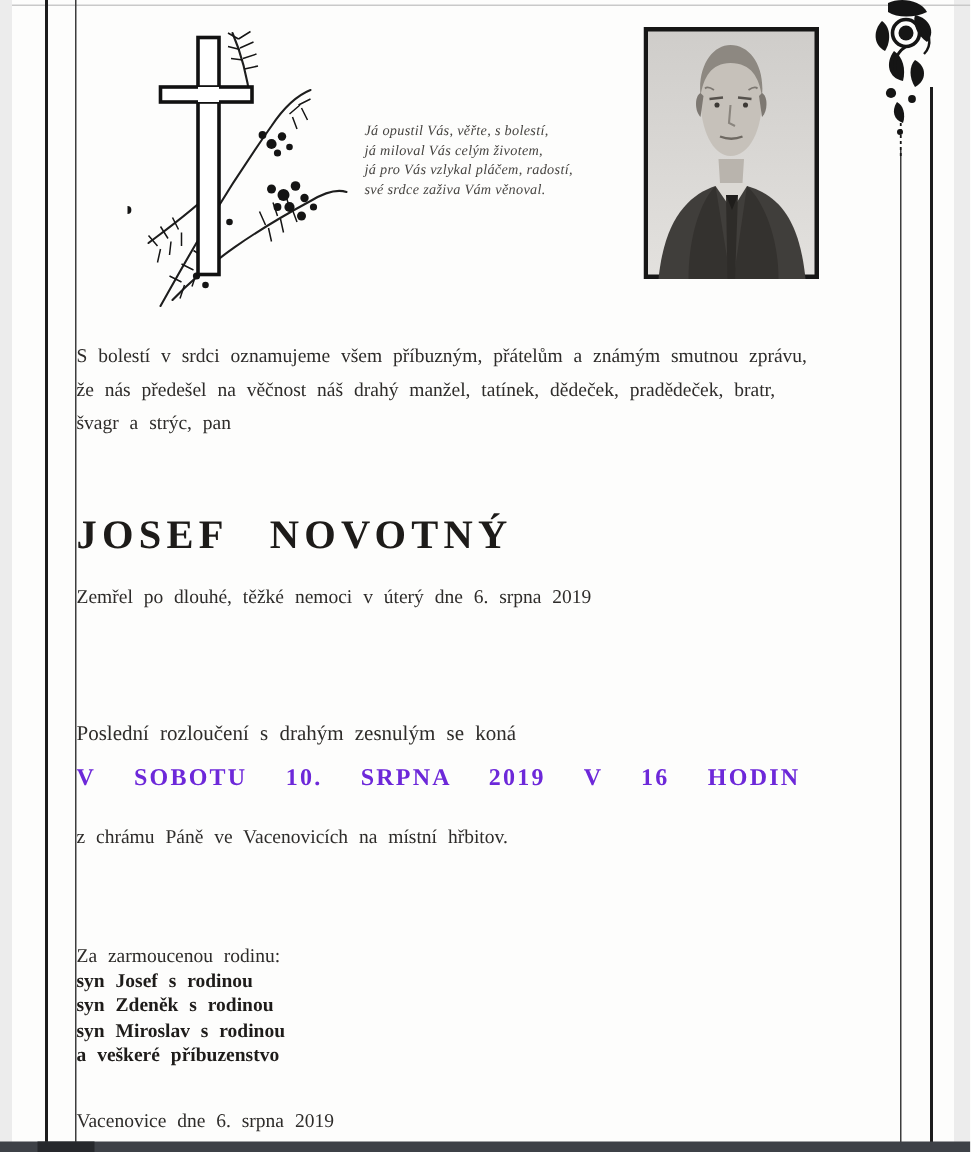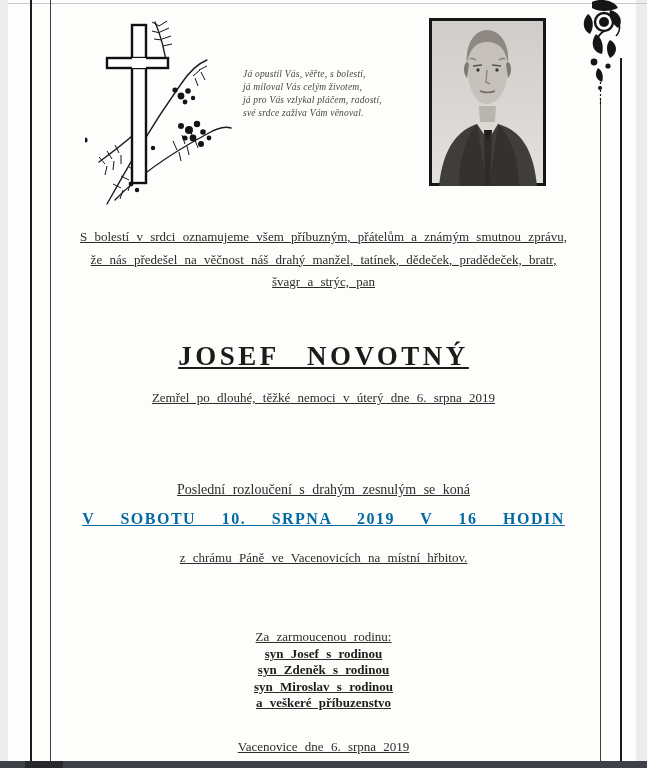--- a/index.html
+++ b/index.html
@@ -4,30 +4,30 @@
 <style>
   html,body{margin:0;padding:0;background:#ffffff;}
   .viewport{position:relative;width:647px;height:768px;overflow:hidden;
     font-family:"Liberation Serif","DejaVu Serif",serif;background:#fdfdfc;}
   .edge-strip{position:absolute;top:0;height:768px;background:#ececec;}
   .edge-left{left:0;width:8px;}
   .edge-right{left:636px;width:11px;}
   .top-hairline{position:absolute;left:8px;top:3px;width:639px;height:1px;background:#c9c9c9;}
   .vline{position:absolute;background:#1c1c1c;}
   .vline.thin{background:#3d3d3d;}
-  .txt{position:absolute;left:51px;width:545px;text-align:center;color:#2e2c2a;text-decoration:underline;}
-  .poem{position:absolute;left:243px;top:68px;width:200px;text-align:left;
+  .txt{position:absolute;left:51px;width:545px;text-align:left;color:#2e2c2a;}
+  .poem{position:absolute;left:243px;top:82px;width:200px;text-align:left;
     font-style:italic;font-size:9.5px;line-height:13px;color:#474542;letter-spacing:.2px;}
   .announce{top:226px;font-size:13px;line-height:22.5px;word-spacing:4px;}
   .announce div{white-space:nowrap;}
   .name{top:317px;font-size:27px;font-weight:700;letter-spacing:3.5px;word-spacing:18px;color:#1d1b19;white-space:nowrap;margin-top:24px;}
   .death{top:387px;font-size:13px;line-height:21px;word-spacing:4px;}
   .death div{white-space:nowrap;}
   .fintro{top:482px;font-size:14px;word-spacing:4px;white-space:nowrap;}
-  .fdate{top:510px;font-size:16px;font-weight:600;letter-spacing:1.5px;word-spacing:20px;color:#0369a1;white-space:nowrap;}
+  .fdate{top:510px;font-size:16px;font-weight:600;letter-spacing:1.5px;word-spacing:20px;color:#6d28d9;white-space:nowrap;}
   .fplace{top:550px;font-size:13px;word-spacing:4px;white-space:nowrap;}
   .family{top:629px;font-size:13px;line-height:16.5px;word-spacing:4px;}
   .family .members div{font-weight:700;color:#1e1c1a;white-space:nowrap;}
   .footer-date{top:739px;font-size:13px;word-spacing:4px;white-space:nowrap;}
   .art{position:absolute;}
   .bottom-bar{position:absolute;left:0;top:761px;width:647px;height:7px;background:#3e4147;}
   .bottom-seg{position:absolute;left:25px;top:761px;width:38px;height:7px;background:#26282c;}
 </style>
 </head>
 <body>

